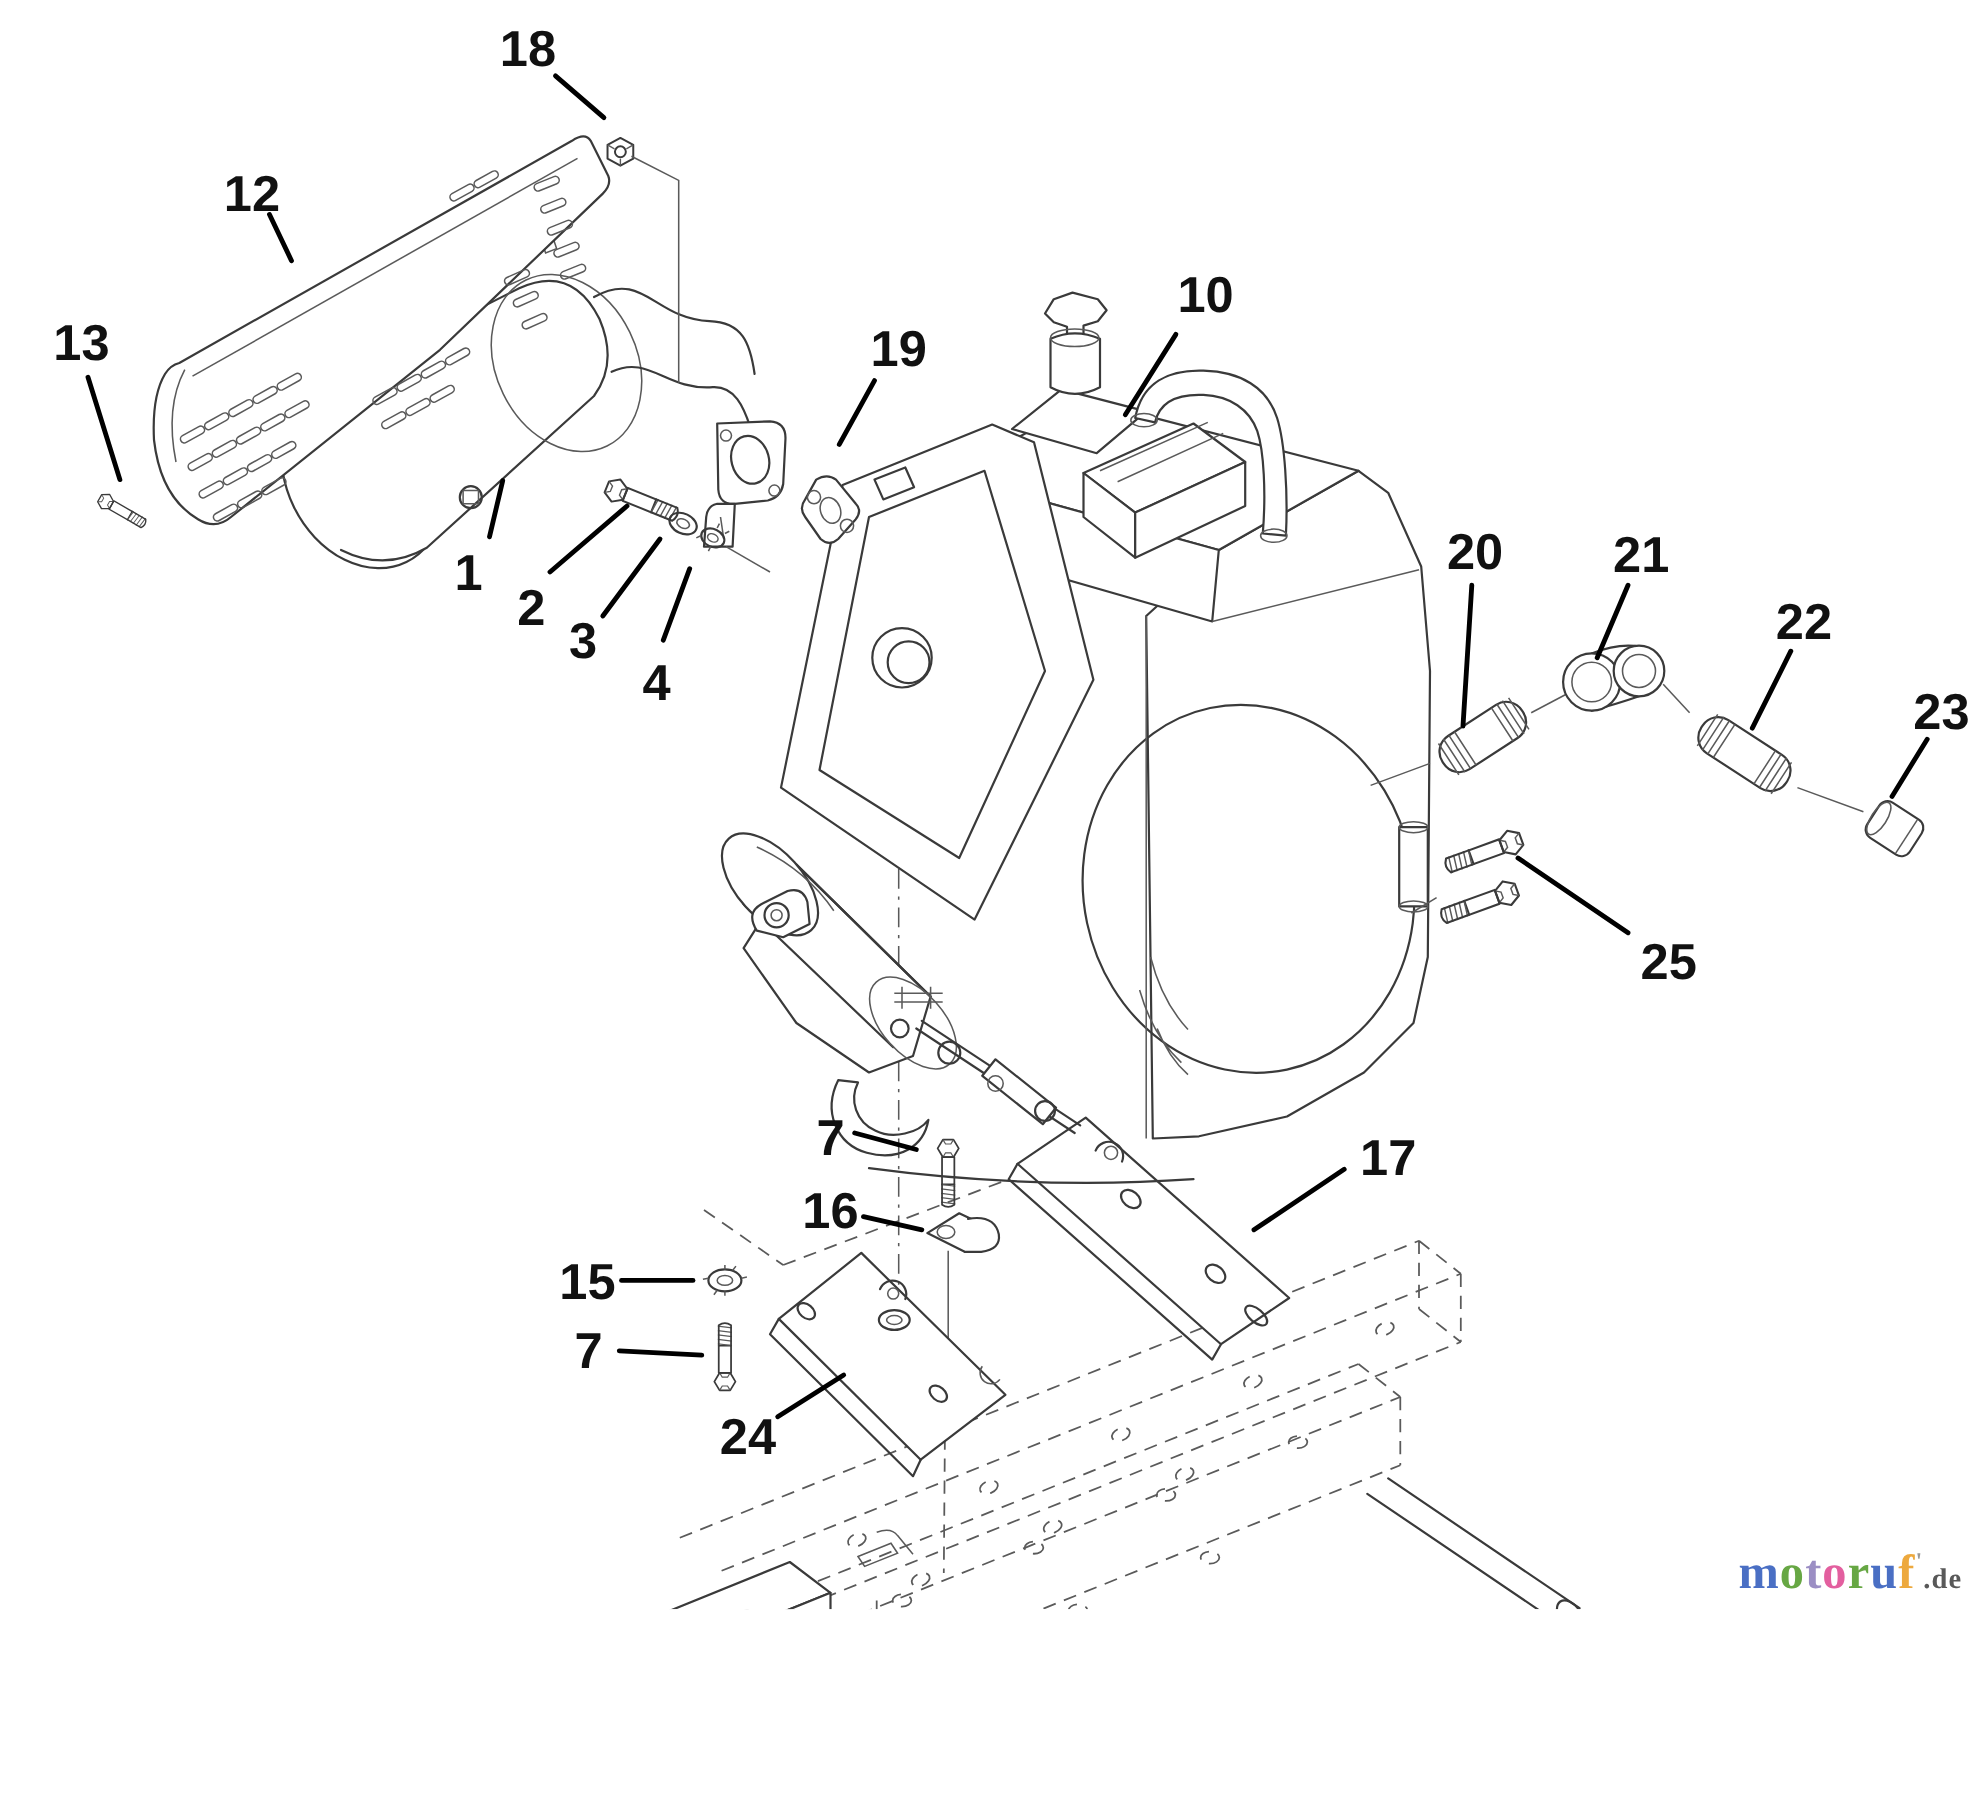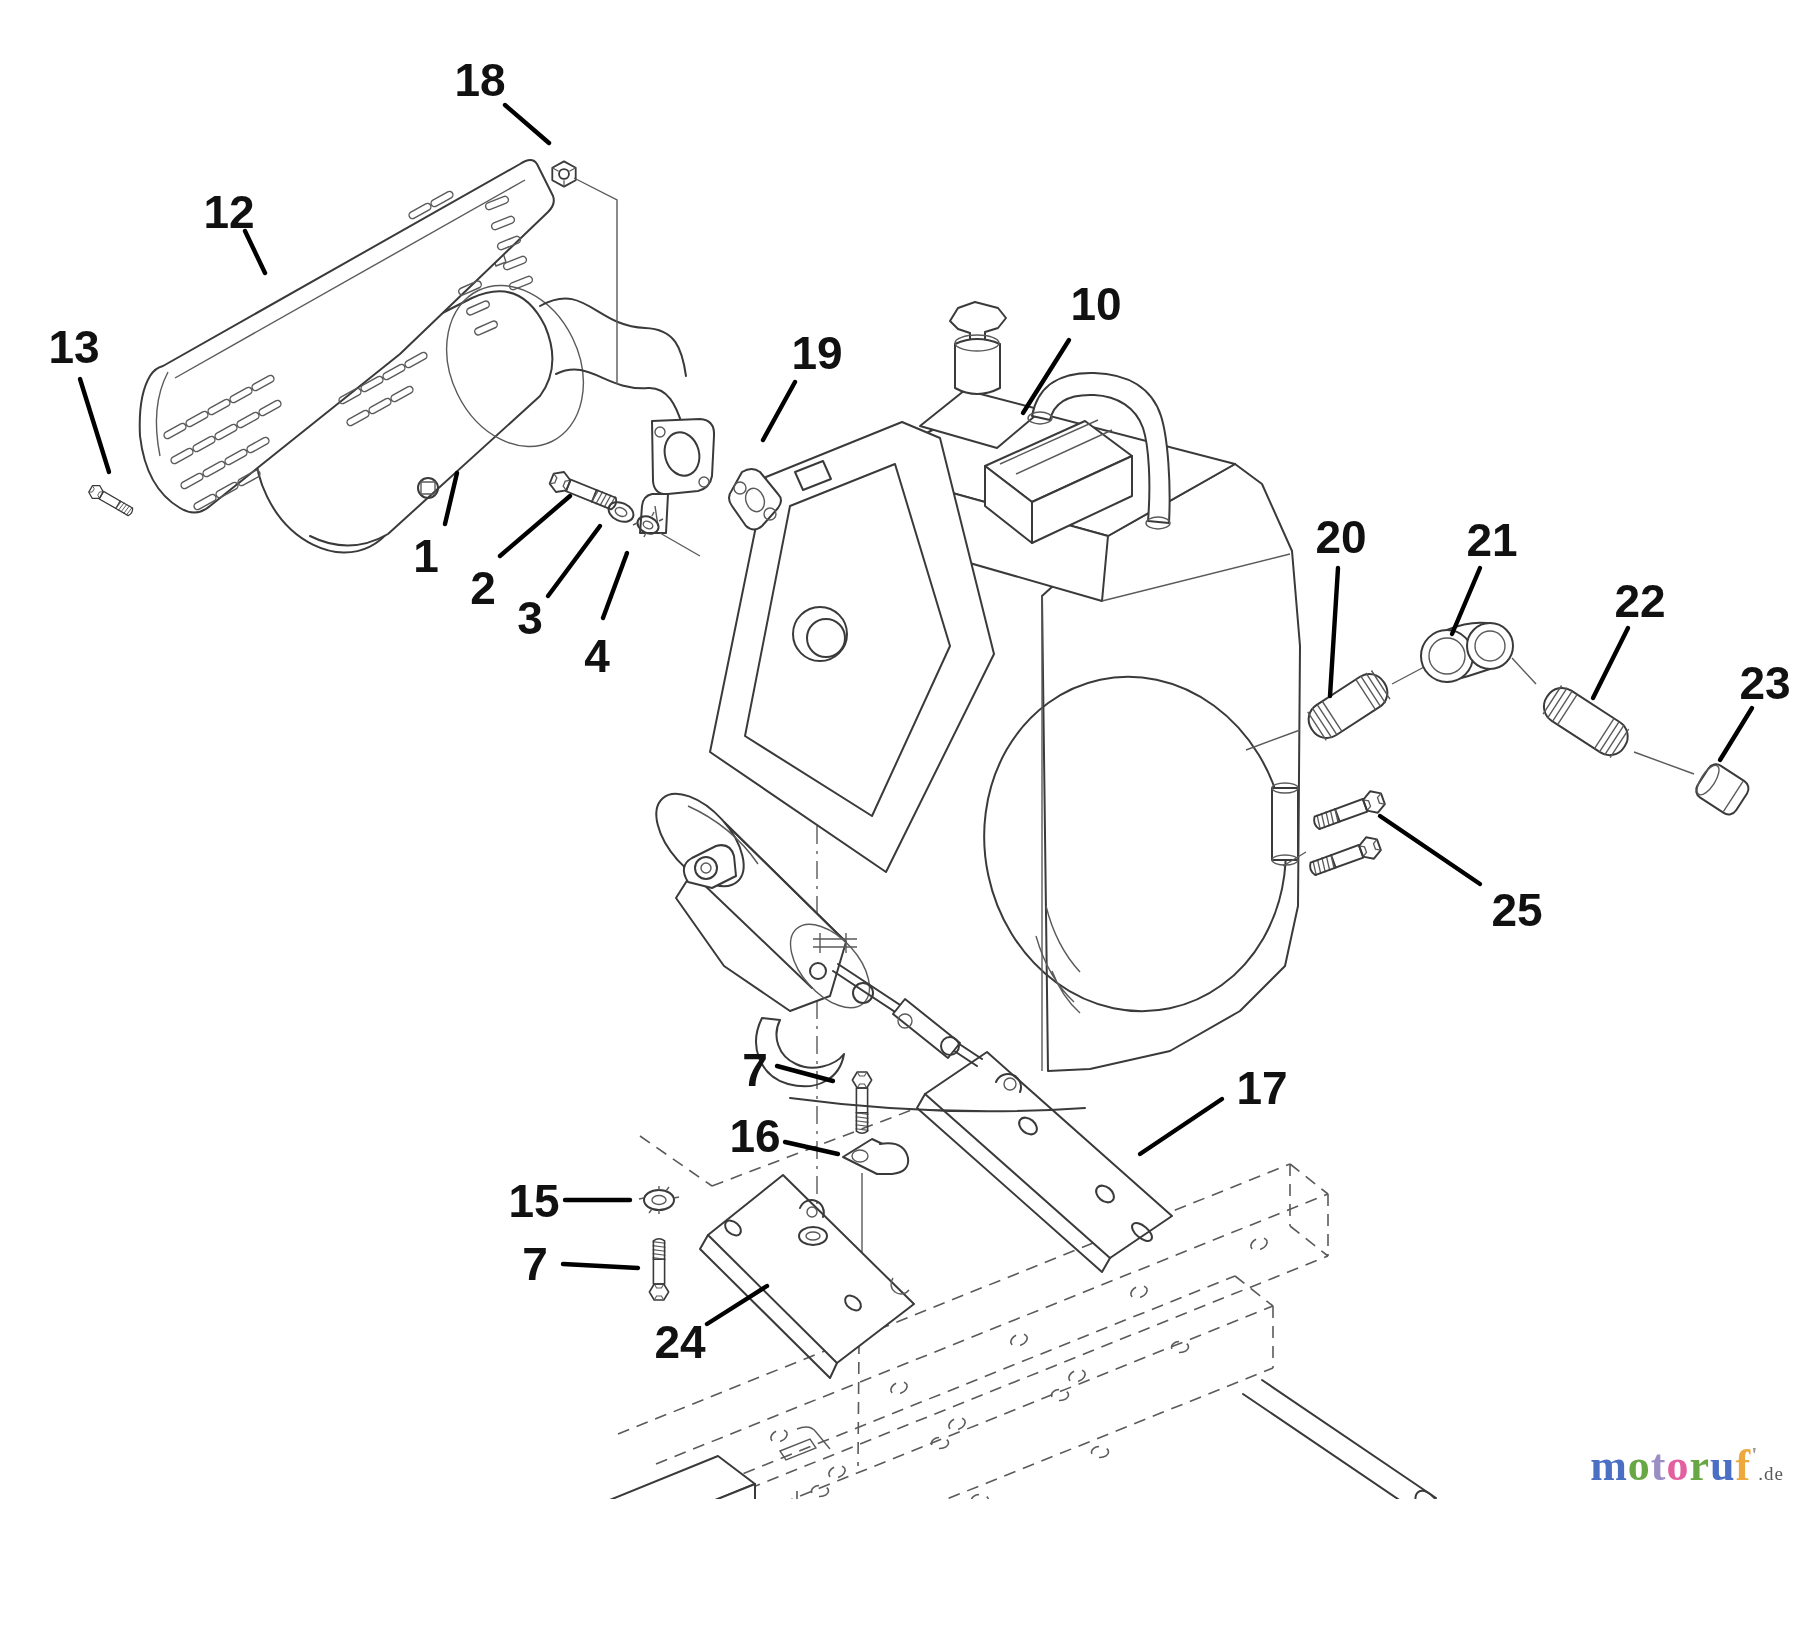--- a/index.html
+++ b/index.html
@@ -1,28 +1,28 @@
 <!DOCTYPE html>
 <html><head>
 <meta charset="utf-8">
 <style>
   html,body{margin:0;padding:0;background:#fff;}
   #stage{position:relative;width:1800px;height:1463px;background:#fff;overflow:hidden;
-         font-family:"Liberation Sans",sans-serif;margin-top:36px;}
+         font-family:"Liberation Sans",sans-serif;}
   svg{position:absolute;left:0;top:0;}
   .ln{stroke:#3a3a3a;stroke-width:2;fill:none;stroke-linejoin:round;stroke-linecap:round;}
   .lnf{stroke:#3a3a3a;stroke-width:2;fill:#fff;stroke-linejoin:round;stroke-linecap:round;}
   .thin{stroke:#5a5a5a;stroke-width:1.4;fill:none;}
   .dash{stroke:#5a5a5a;stroke-width:1.6;fill:none;stroke-dasharray:12 8;}
   .dashdot{stroke:#5a5a5a;stroke-width:1.4;fill:none;stroke-dasharray:18 7 3 7;}
   .leader{stroke:#000;stroke-width:4.4;fill:none;stroke-linecap:round;}
   .callout{font:700 46px "Liberation Sans",sans-serif;fill:#111;}
   #logo{position:absolute;right:16px;bottom:8px;font-family:"Liberation Serif",serif;
         font-weight:700;font-size:44px;letter-spacing:1px;white-space:nowrap;}
-  #logo .tld{font-size:19px;font-weight:400;}
+  #logo .tld{font-size:26px;font-weight:700;}
   #logo .mark{font-size:22px;vertical-align:18px;}
 </style>
 </head>
 <body>
 
 <div id="stage">
 <svg width="1800" height="1633" viewBox="0 0 1800 1633">
 
   <defs>
     <g id="bolt">

